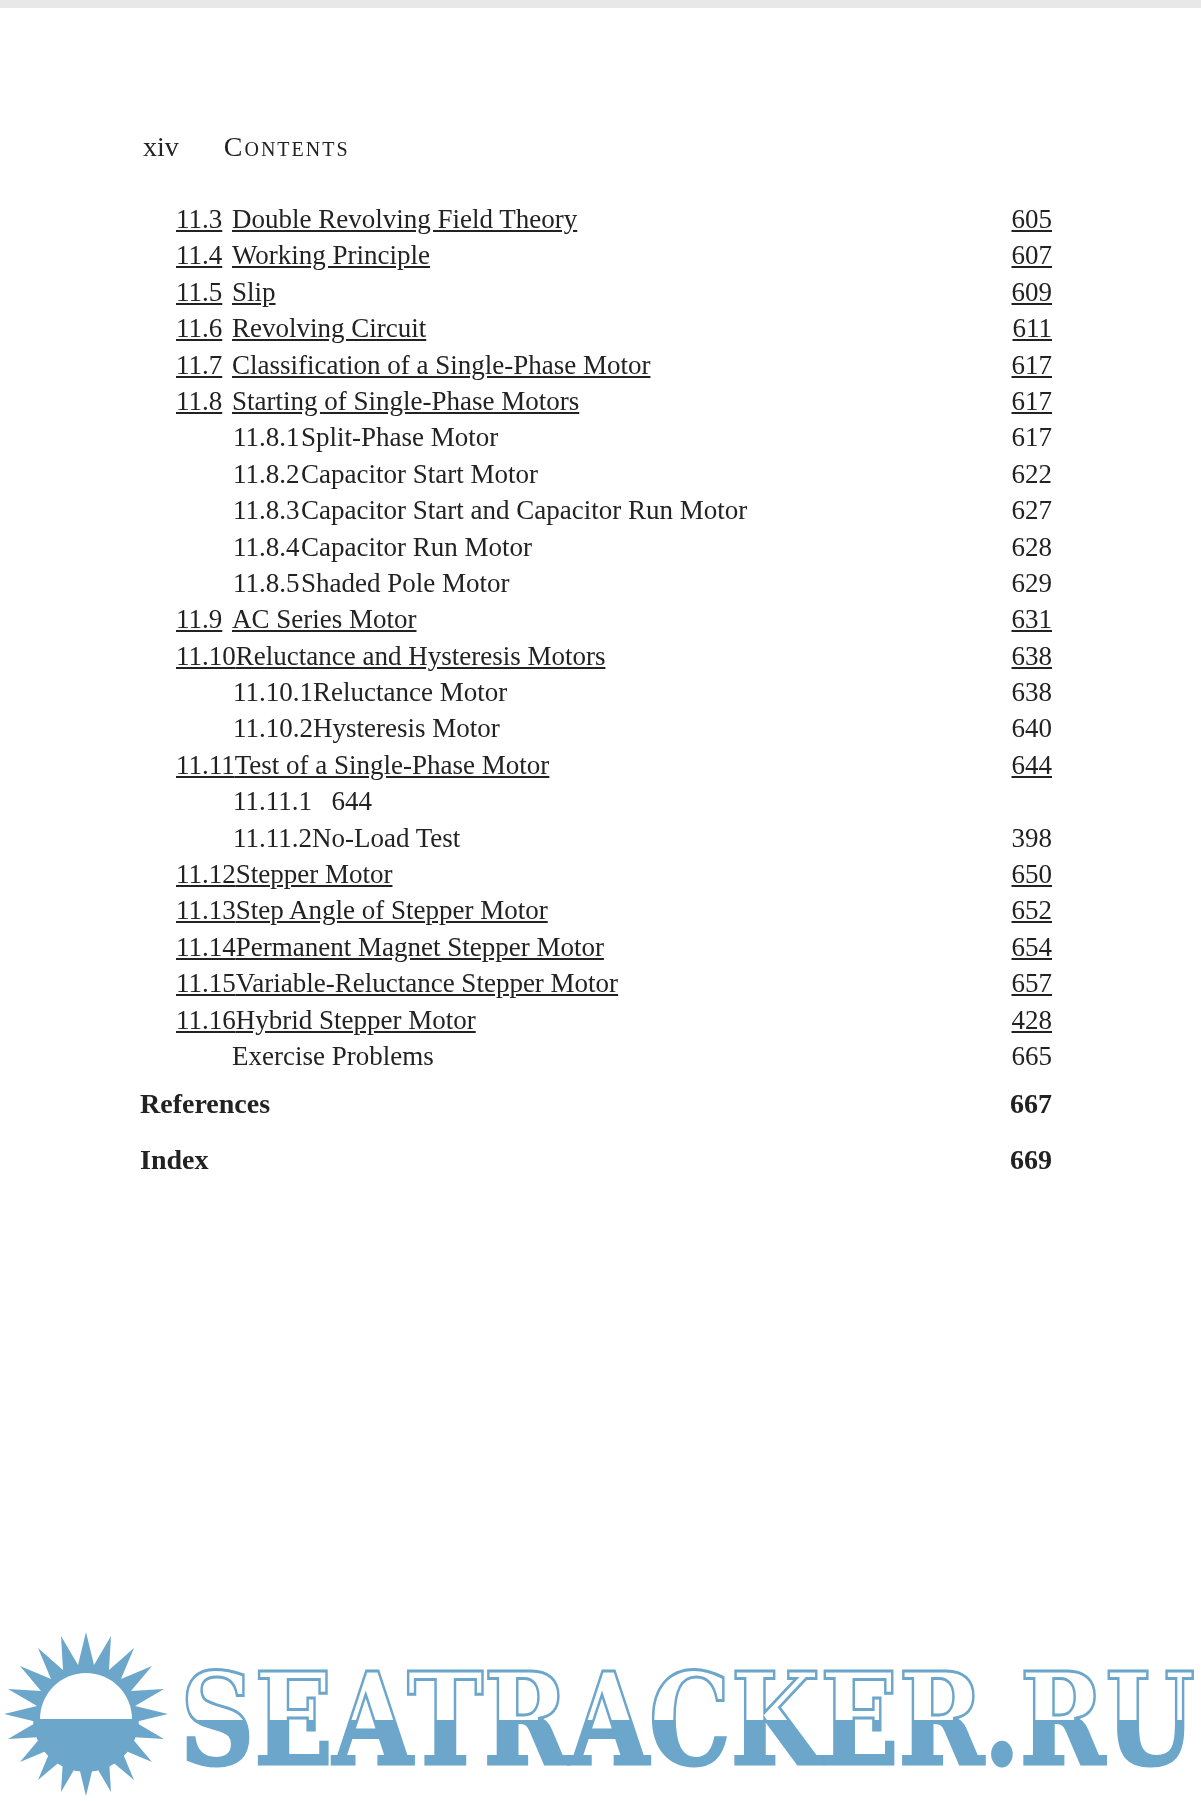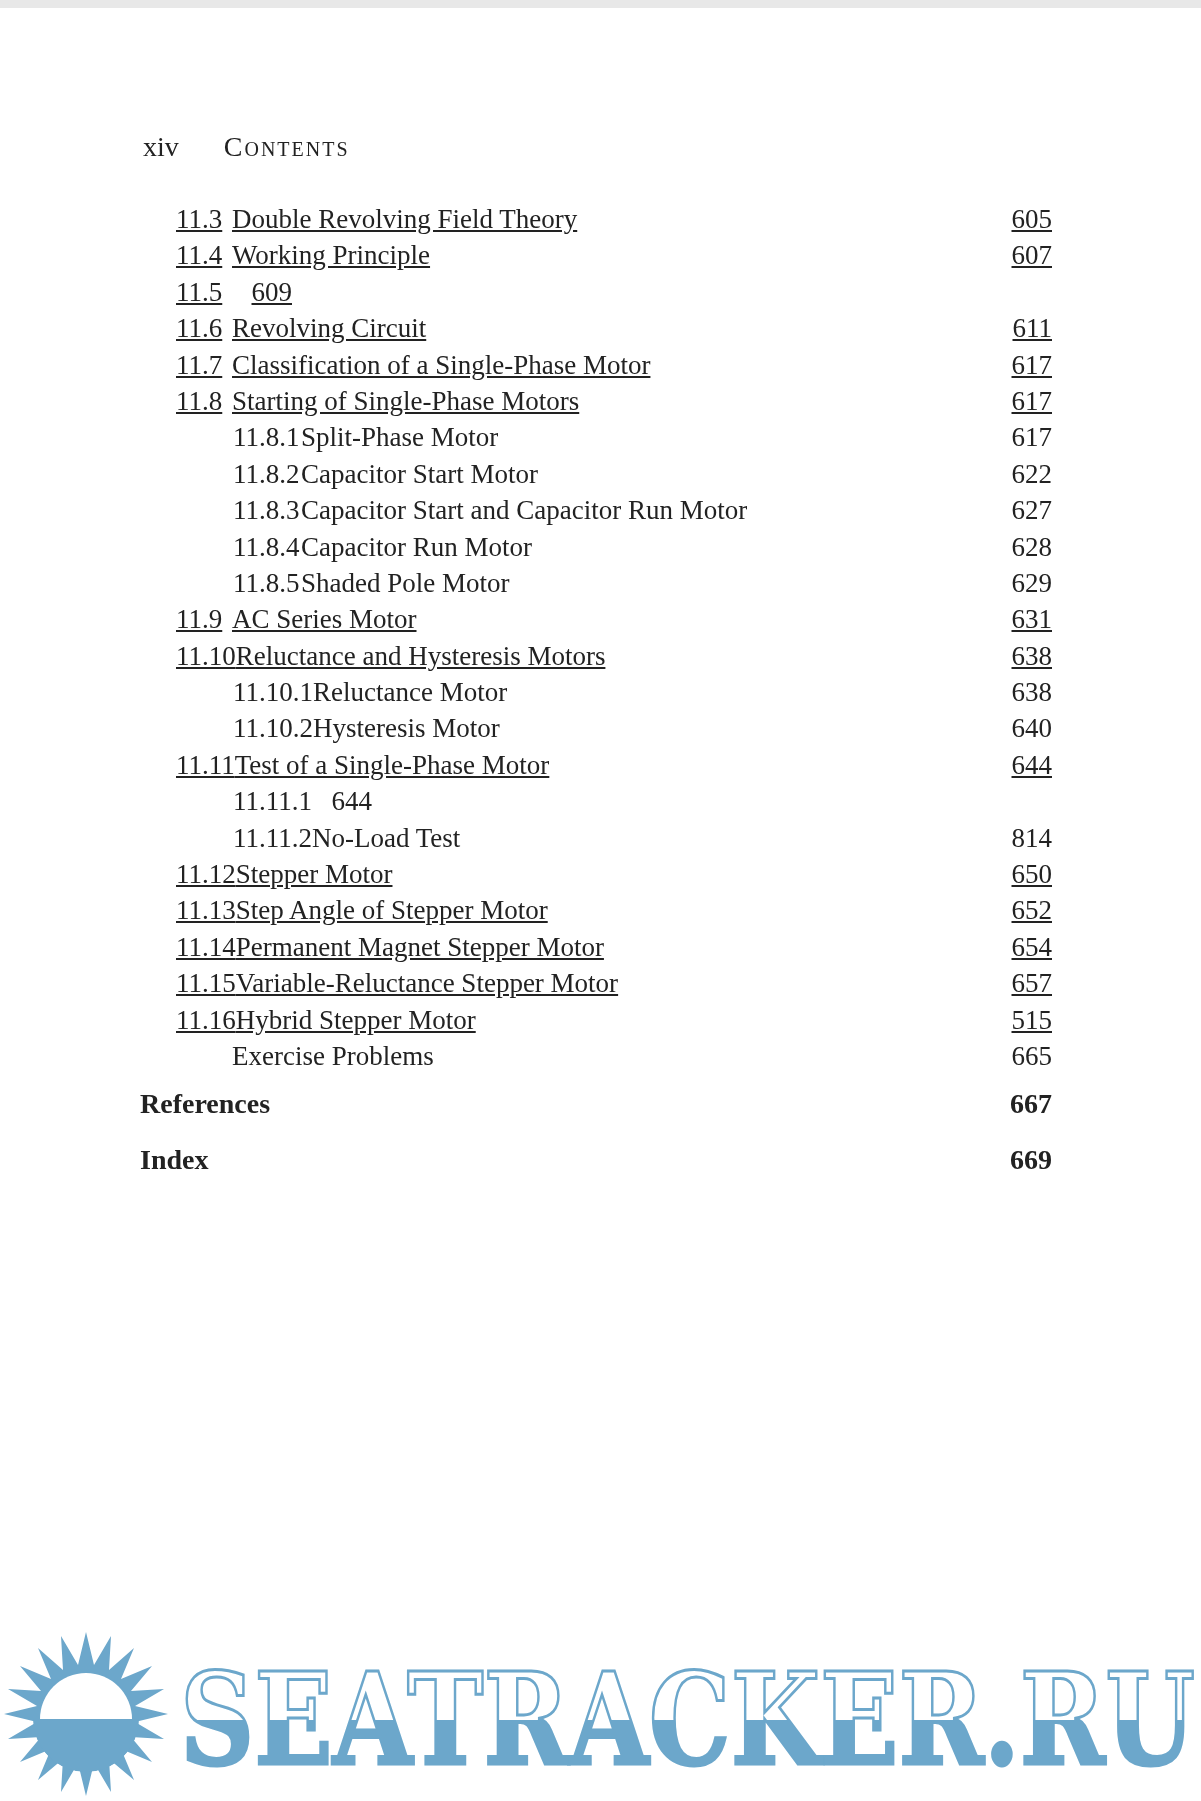--- a/index.html
+++ b/index.html
@@ -68,20 +68,21 @@
       <span class="title">Double Revolving Field Theory</span>
       <span class="pg">605</span>
     </div>
       <div class="toc-row lvl1">
       <span class="num">11.4</span>
       <span class="title">Working Principle</span>
       <span class="pg">607</span>
     </div>
       <div class="toc-row lvl1">
       <span class="num">11.5</span>
+      <span class="title">Slip</span>
       <span class="pg">609</span>
     </div>
       <div class="toc-row lvl1">
       <span class="num">11.6</span>
       <span class="title">Revolving Circuit</span>
       <span class="pg">611</span>
     </div>
       <div class="toc-row lvl1">
       <span class="num">11.7</span>
       <span class="title">Classification of a Single-Phase Motor</span>
@@ -142,21 +143,21 @@
       <span class="title">Test of a Single-Phase Motor</span>
       <span class="pg">644</span>
     </div>
       <div class="toc-row lvl2">
       <span class="num">11.11.1</span>
       <span class="pg">644</span>
     </div>
       <div class="toc-row lvl2">
       <span class="num">11.11.2</span>
       <span class="title">No-Load Test</span>
-      <span class="pg">814</span>
+      <span class="pg">398</span>
     </div>
       <div class="toc-row lvl1">
       <span class="num">11.12</span>
       <span class="title">Stepper Motor</span>
       <span class="pg">650</span>
     </div>
       <div class="toc-row lvl1">
       <span class="num">11.13</span>
       <span class="title">Step Angle of Stepper Motor</span>
       <span class="pg">652</span>
@@ -167,21 +168,21 @@
       <span class="pg">654</span>
     </div>
       <div class="toc-row lvl1">
       <span class="num">11.15</span>
       <span class="title">Variable-Reluctance Stepper Motor</span>
       <span class="pg">657</span>
     </div>
       <div class="toc-row lvl1">
       <span class="num">11.16</span>
       <span class="title">Hybrid Stepper Motor</span>
-      <span class="pg">515</span>
+      <span class="pg">428</span>
     </div>
       <div class="toc-row lvl0">
 
       <span class="title">Exercise Problems</span>
       <span class="pg">665</span>
     </div>
     </div>
 
   <div id="backmatter">
       <div class="back-row">

